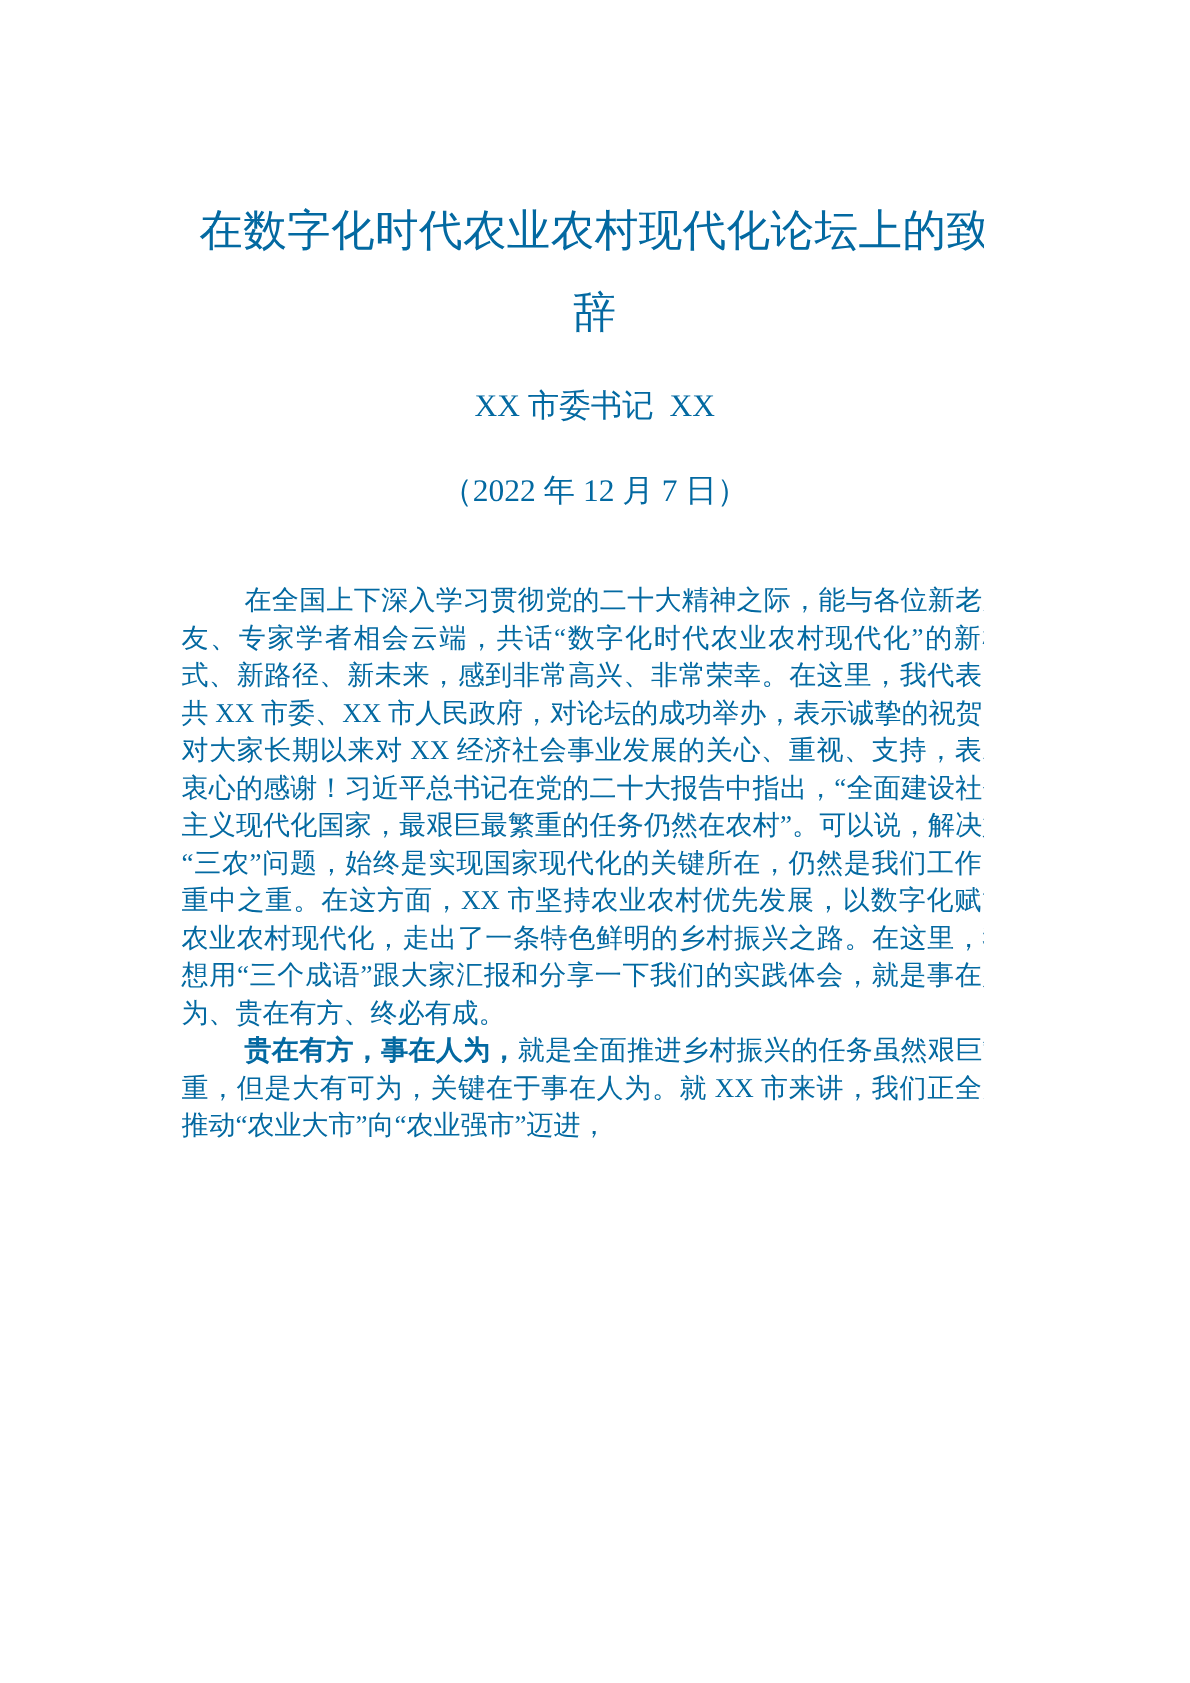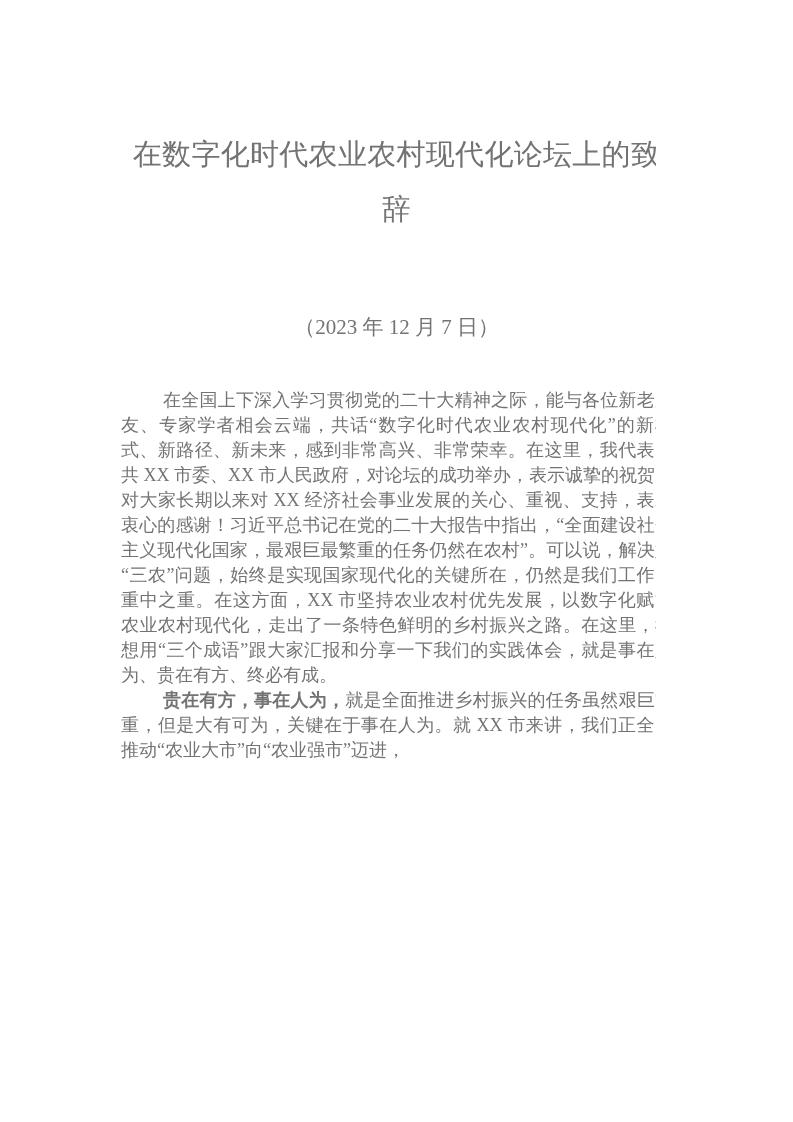--- a/index.html
+++ b/index.html
@@ -5,21 +5,21 @@
   html, body {
     margin: 0;
     padding: 0;
     background: #ffffff;
   }
   .page {
     position: relative;
     width: 656px;
     height: 1122px;
     background: #ffffff;
-    color: #737373;
+    color: #0369a1;
     font-family: "Liberation Serif", "DejaVu Serif", serif;
     overflow: hidden;
   }
   .title {
     position: absolute;
     top: 127px;
     left: 121px;
     width: 551px;
     margin: 0;
     font-size: 29px;
@@ -70,18 +70,19 @@
   }
 </style>
 </head>
 <body>
 
 <div class="page">
   <h1 class="title">
       <span class="title-line">在数字化时代农业农村现代化论坛上的致</span>
       <span class="title-line">辞</span>
     </h1>
-  <div class="date">（2023 年 12 月 7 日）</div>
+  <div class="author">XX 市委书记  XX</div>
+  <div class="date">（2022 年 12 月 7 日）</div>
   <div class="body">
       <p class="para"><span class="seg">在全国上下深入学习贯彻党的二十大精神之际，能与各位新老朋友、专家学者相会云端，共话“数字化时代农业农村现代化”的新模式、新路径、新未来，感到非常高兴、非常荣幸。在这里，我代表中共 XX 市委、XX 市人民政府，对论坛的成功举办，表示诚挚的祝贺！对大家长期以来对 XX 经济社会事业发展的关心、重视、支持，表示衷心的感谢！习近平总书记在党的二十大报告中指出，“全面建设社会主义现代化国家，最艰巨最繁重的任务仍然在农村”。可以说，解决好“三农”问题，始终是实现国家现代化的关键所在，仍然是我们工作的重中之重。在这方面，XX 市坚持农业农村优先发展，以数字化赋能农业农村现代化，走出了一条特色鲜明的乡村振兴之路。在这里，我想用“三个成语”跟大家汇报和分享一下我们的实践体会，就是事在人为、贵在有方、终必有成。</span></p>
       <p class="para"><span class="seg bold">贵在有方，事在人为，</span><span class="seg">就是全面推进乡村振兴的任务虽然艰巨繁重，但是大有可为，关键在于事在人为。就 XX 市来讲，我们正全力推动“农业大市”向“农业强市”迈进，</span></p>
     </div>
 </div>
 
 </body></html>

